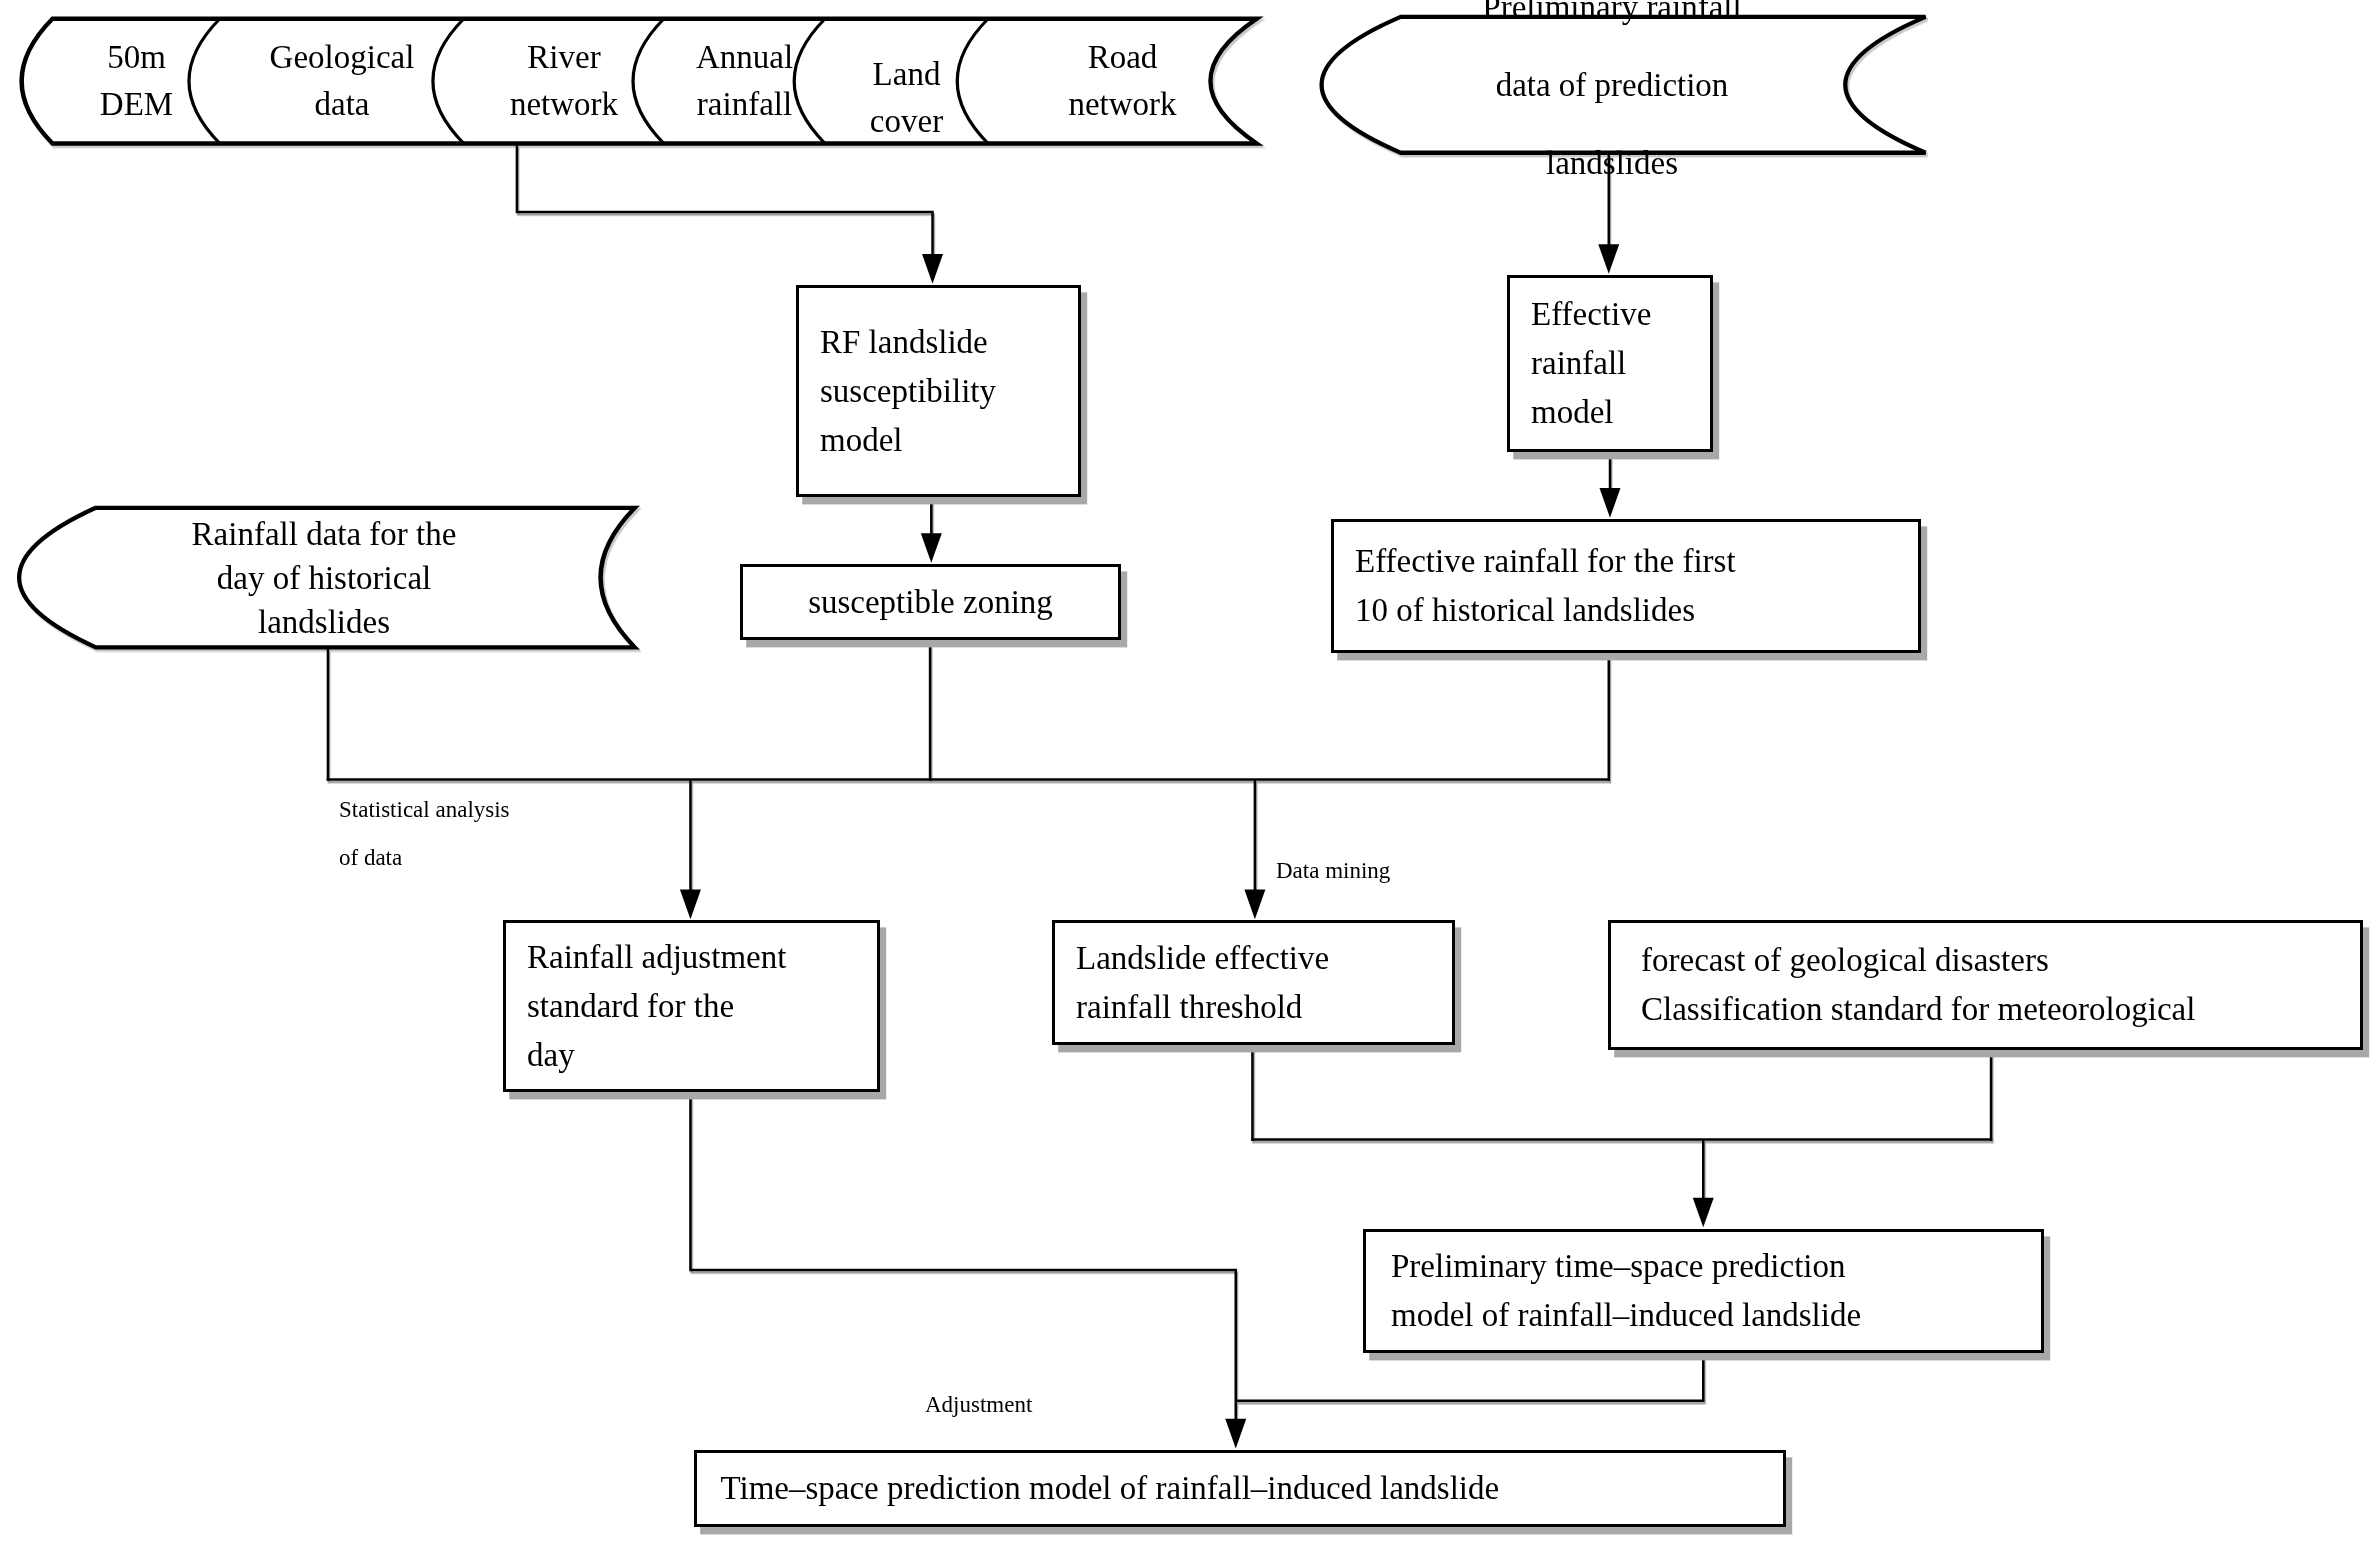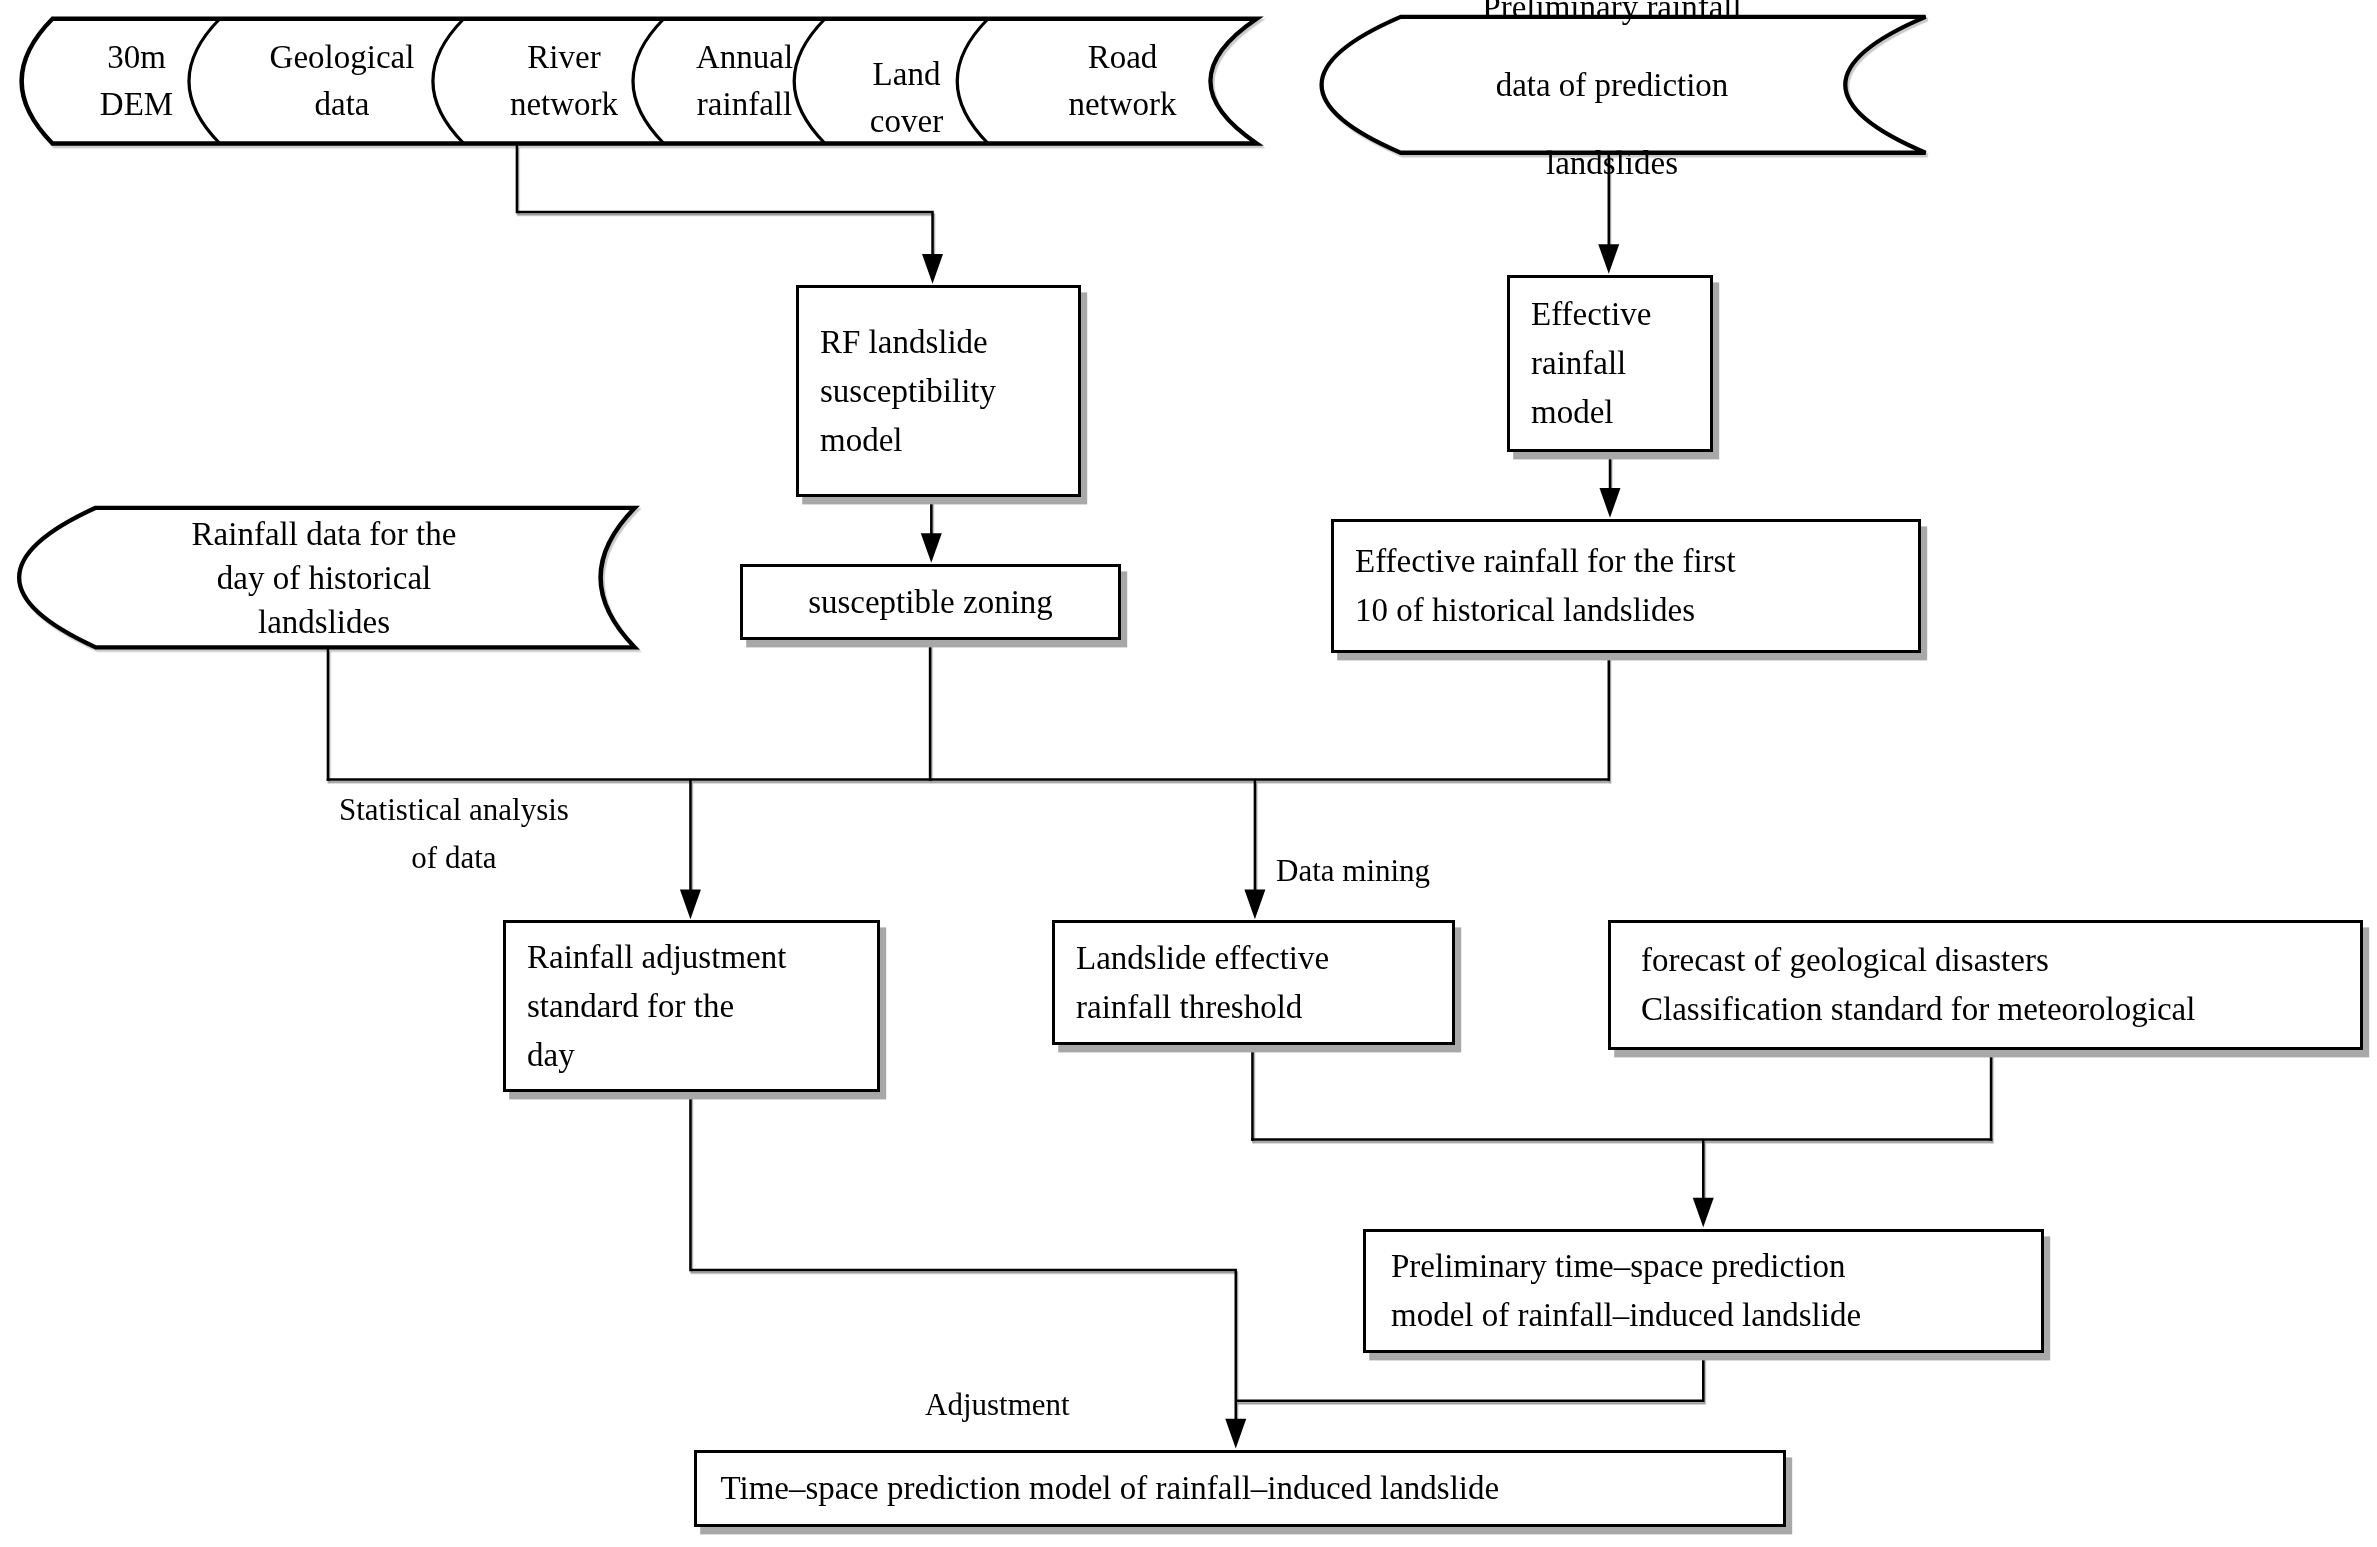--- a/index.html
+++ b/index.html
@@ -22,21 +22,21 @@
     padding:0 21px;font-size:33px;line-height:49px;white-space:nowrap;
   }
   .box.center{align-items:center;text-align:center;}
   .cell{
     position:absolute;display:flex;flex-direction:column;justify-content:center;
     align-items:center;text-align:center;
     font-size:33px;line-height:47px;white-space:nowrap;
   }
   .cell.tight{line-height:44px;}
   .lbl{
-    position:absolute;font-size:31px;line-height:48px;white-space:nowrap;text-align:center;
+    position:absolute;font-size:23px;line-height:48px;white-space:nowrap;
   }
 </style>
 </head>
 <body>
 
 <div id="canvas">
 
   <svg id="wires" viewBox="0 0 3849 2506" xmlns="http://www.w3.org/2000/svg">
 
     <g class="shapes" fill="#ffffff" stroke="#000000">
@@ -75,21 +75,21 @@
       <polygon points="1491,863 1525,863 1508,911"></polygon>
       <polygon points="2590,790 2624,790 2607,838"></polygon>
       <polygon points="1101,1440 1135,1440 1118,1488"></polygon>
       <polygon points="2015,1440 2049,1440 2032,1488"></polygon>
       <polygon points="2741,1939 2775,1939 2758,1987"></polygon>
       <polygon points="1984,2297 2018,2297 2001,2345"></polygon>
     </g>
   </svg>
 
   <div class="cell" style="left:53px;top:18.5px;width:167px;height:125px;">
-    <div>30m</div>
+    <div>50m</div>
     <div>DEM</div>
   </div>
   <div class="cell" style="left:220px;top:18.5px;width:244px;height:125px;">
     <div>Geological</div>
     <div>data</div>
   </div>
   <div class="cell" style="left:464px;top:18.5px;width:200px;height:125px;">
     <div>River</div>
     <div>network</div>
   </div>

